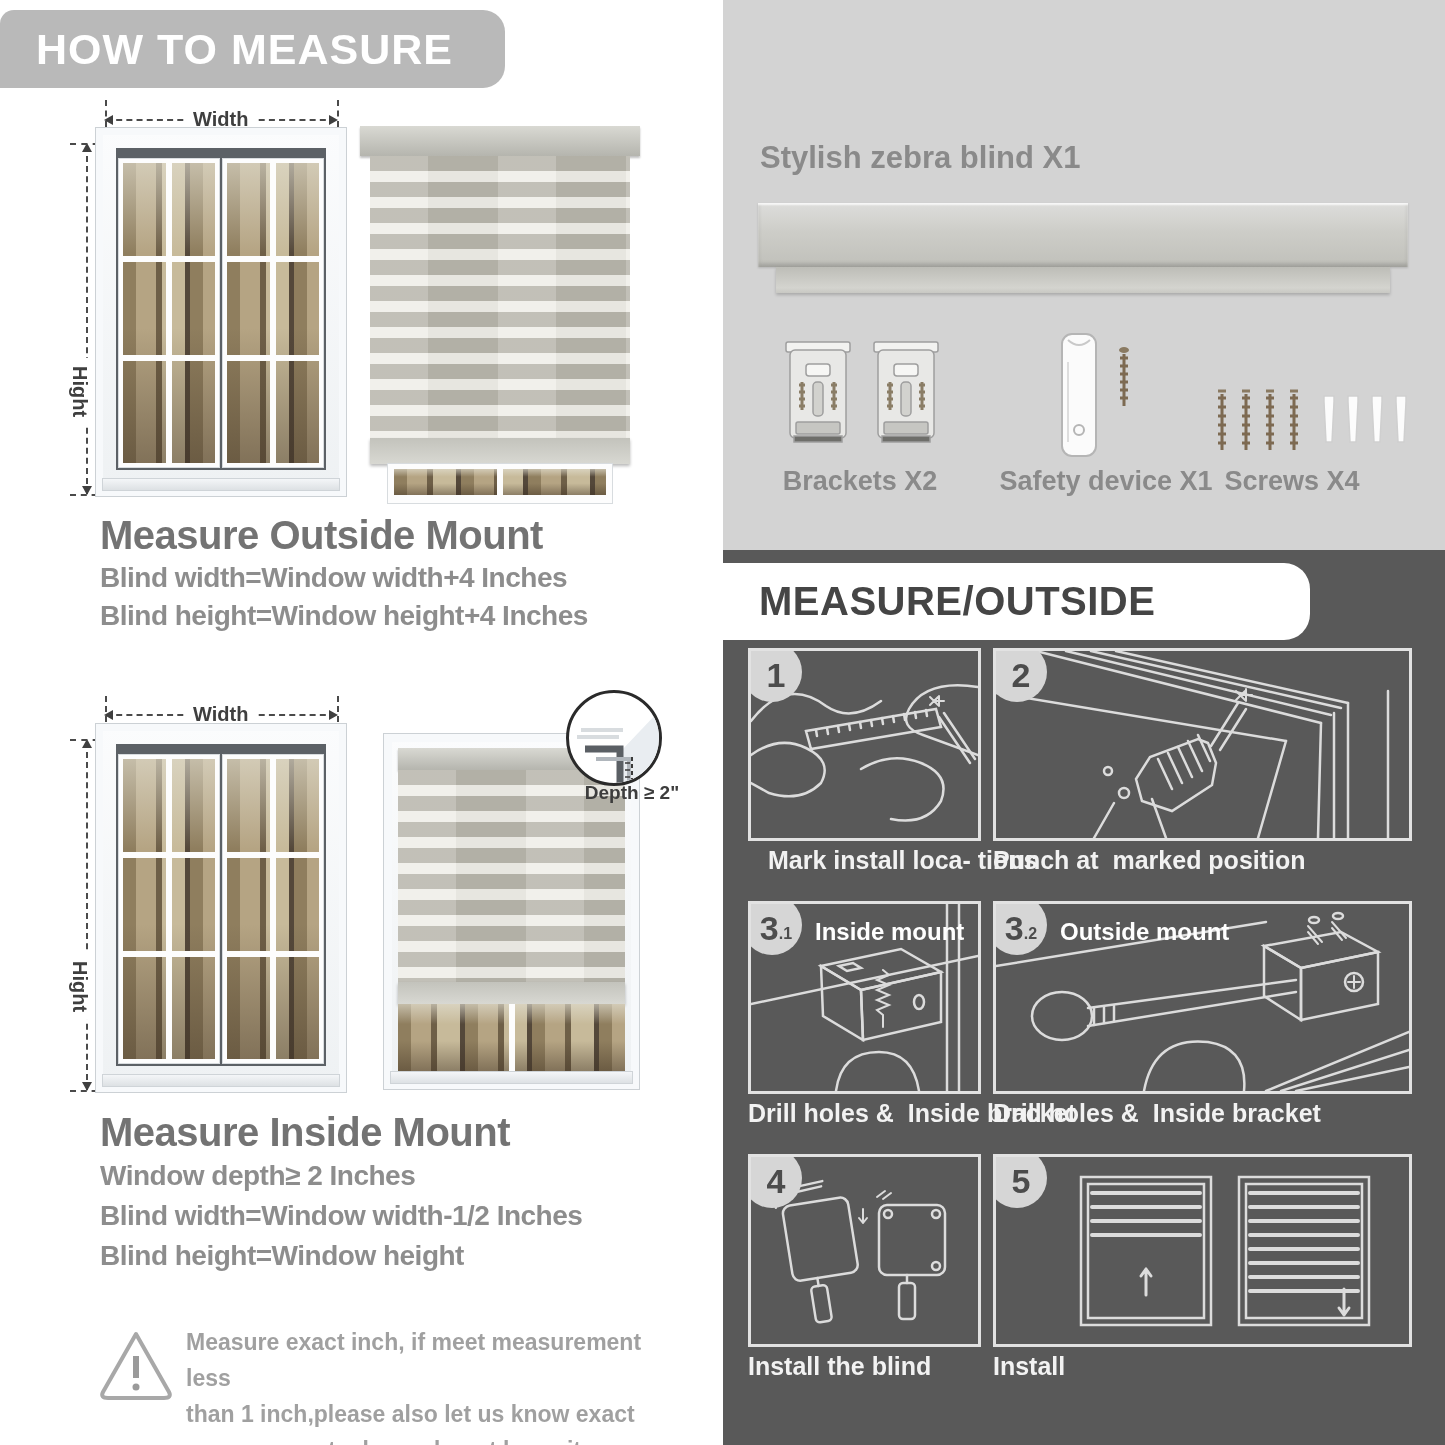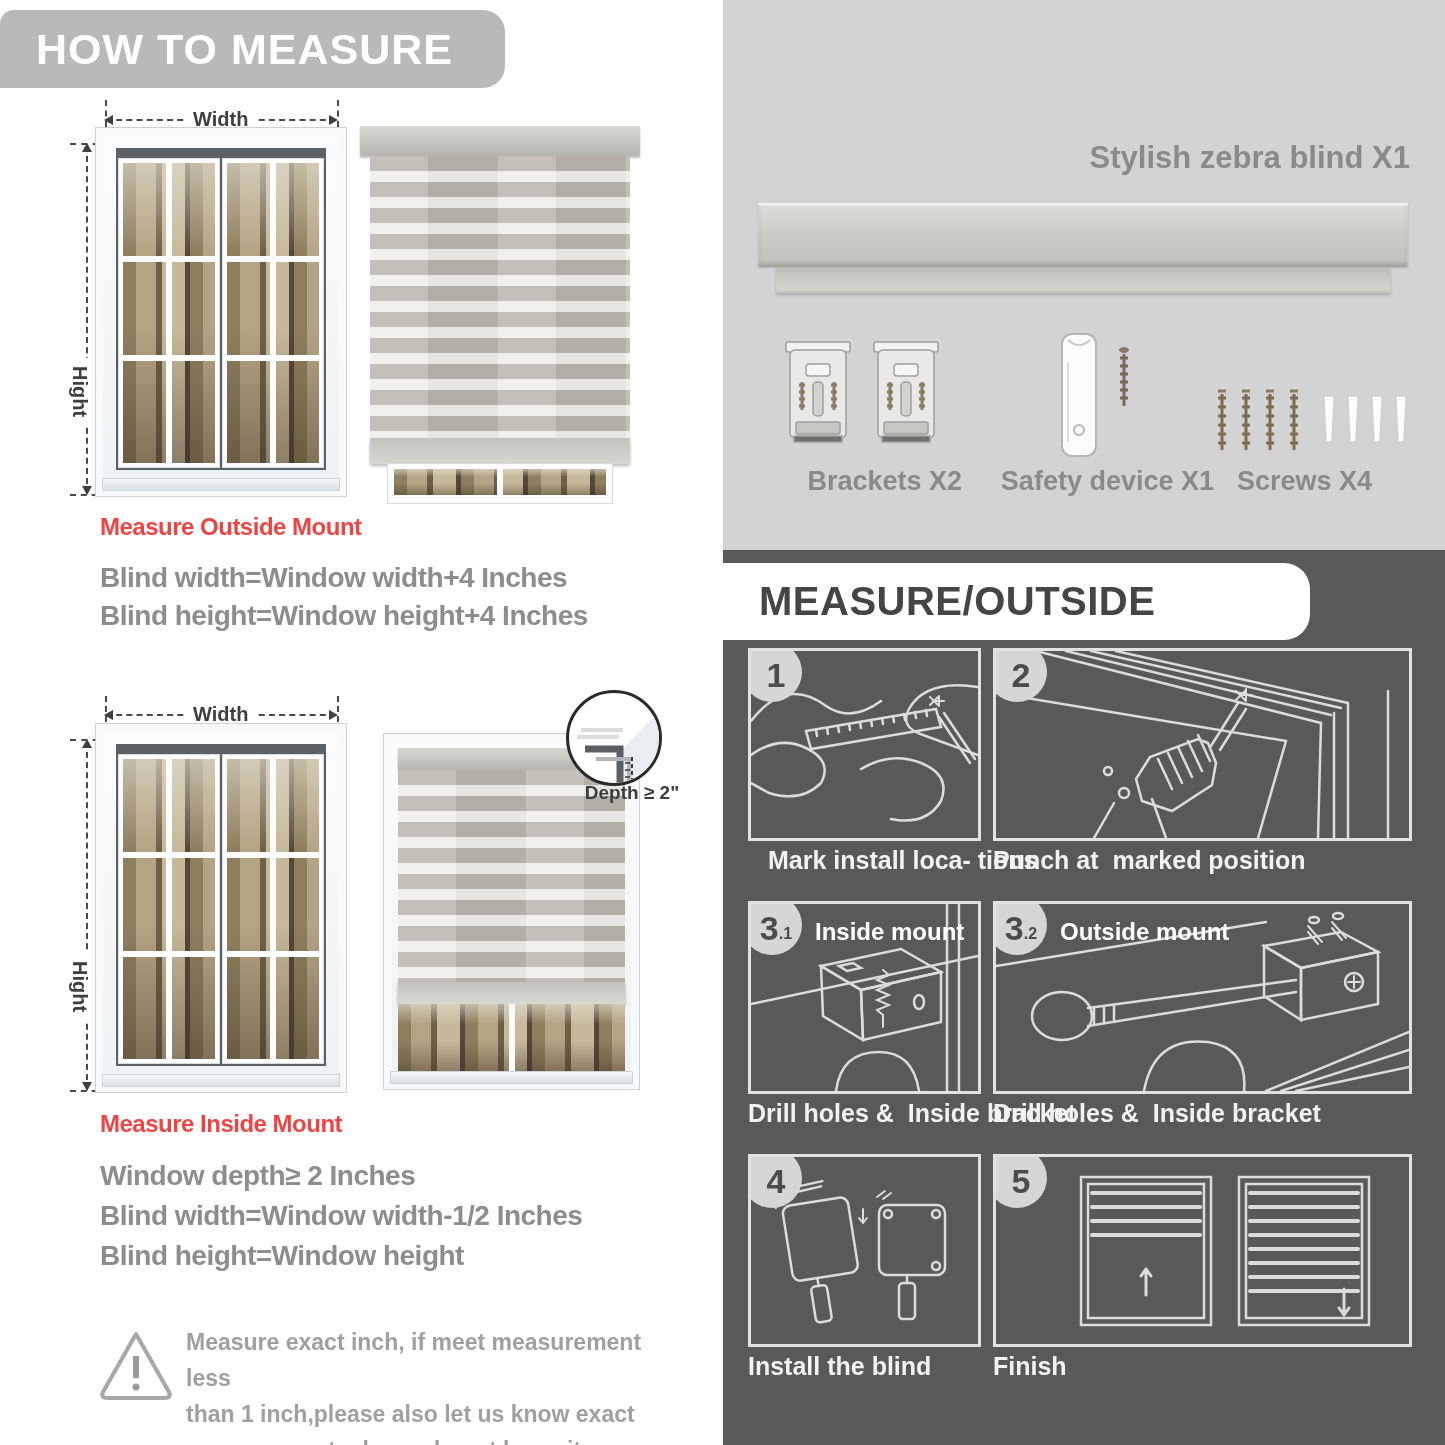--- a/index.html
+++ b/index.html
@@ -50,25 +50,25 @@
   .ah.d{border-left:5px solid transparent;border-right:5px solid transparent;border-top:9px solid #3f3f3f;}
 
   
   .stripes{background:repeating-linear-gradient(180deg,#b8b6ac 0 15px,#efeee8 15px 26px);}
   .stripes::after{content:"";position:absolute;inset:0;background:
       repeating-linear-gradient(90deg,rgba(255,255,255,.14) 0 58px,rgba(0,0,0,.035) 58px 128px);}
   .cassette{background:linear-gradient(180deg,#d9d9d3,#b5b5ae);box-shadow:0 2px 2px rgba(0,0,0,.25);}
   .botbar{background:linear-gradient(180deg,#c3c3bc,#d8d8d2);box-shadow:0 2px 3px rgba(0,0,0,.28);}
 
   
-  .title{color:#ef4444;font-size:24px;letter-spacing:-.5px;}
+  .title{color:#737373;font-size:40px;letter-spacing:-.5px;}
   .formula{color:#8d8d8d;font-size:28px;letter-spacing:-.5px;}
   .warn-text{color:#a0a0a0;font-size:23px;line-height:36px;}
-  .inc-label{color:#8a8a8a;font-size:27px;text-align:right;}
-  .blind-label{color:#8a8a8a;font-size:31px;text-align:right;}
+  .inc-label{color:#8a8a8a;font-size:27px;text-align:center;}
+  .blind-label{color:#8a8a8a;font-size:31px;text-align:left;}
   .depth-label{color:#3d3d3d;font-size:19px;}
 
   
   .panel{position:absolute;border:3px solid #e2e2e2;overflow:hidden;background:#595959;}
   .badge{position:absolute;left:-9px;top:-9px;width:60px;height:60px;border-radius:50%;
          background:#d6d6d6;color:#4c4c4c;display:flex;align-items:center;justify-content:center;}
   .badge .num{font-size:34px;margin-left:8px;margin-top:6px;}
   .badge .sub{font-size:16px;margin-top:18px;}
   .ptitle{position:absolute;left:64px;top:14px;color:#ffffff;font-size:24px;}
   .caption{position:absolute;color:#f2f2f2;font-size:25px;white-space:pre-wrap;}
@@ -397,15 +397,15 @@
       </g>
       <path d="M348,132 v26 m0,0 l-5,-7 m5,7 l5,-7" stroke-width="3"></path>
     </svg>
     <div class="badge">
       <span class="num">5</span>
         <span class="sub"></span>
     </div>
   </div>
 
   <div class="caption" style="left:748px;top:1352px;">Install the blind</div>
-  <div class="caption" style="left:993px;top:1352px;">Finish</div>
+  <div class="caption" style="left:993px;top:1352px;">Install</div>
 
 </div>
 
 </body></html>

